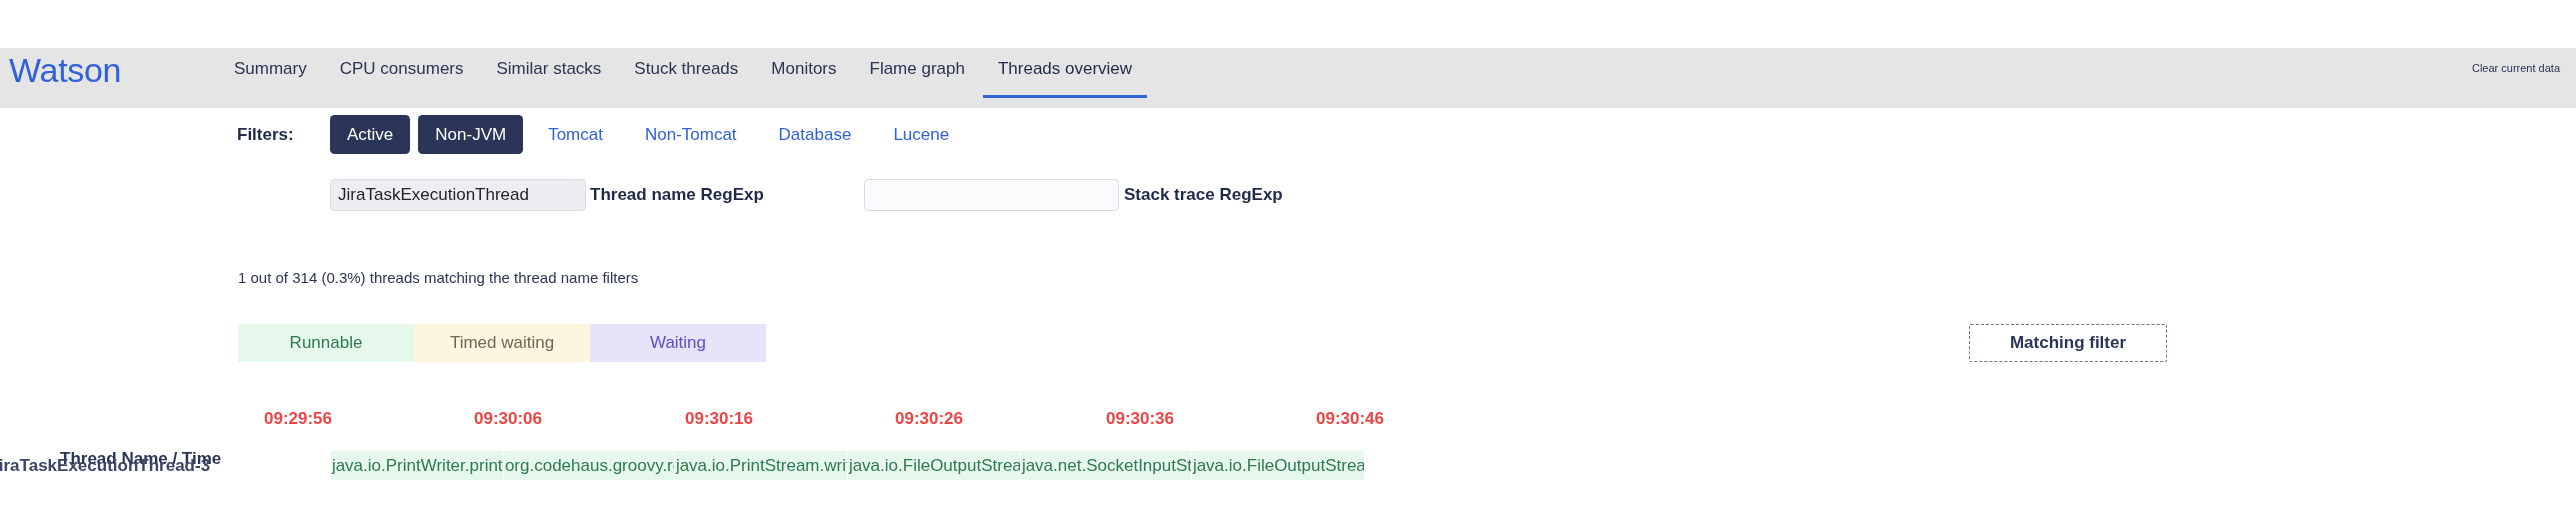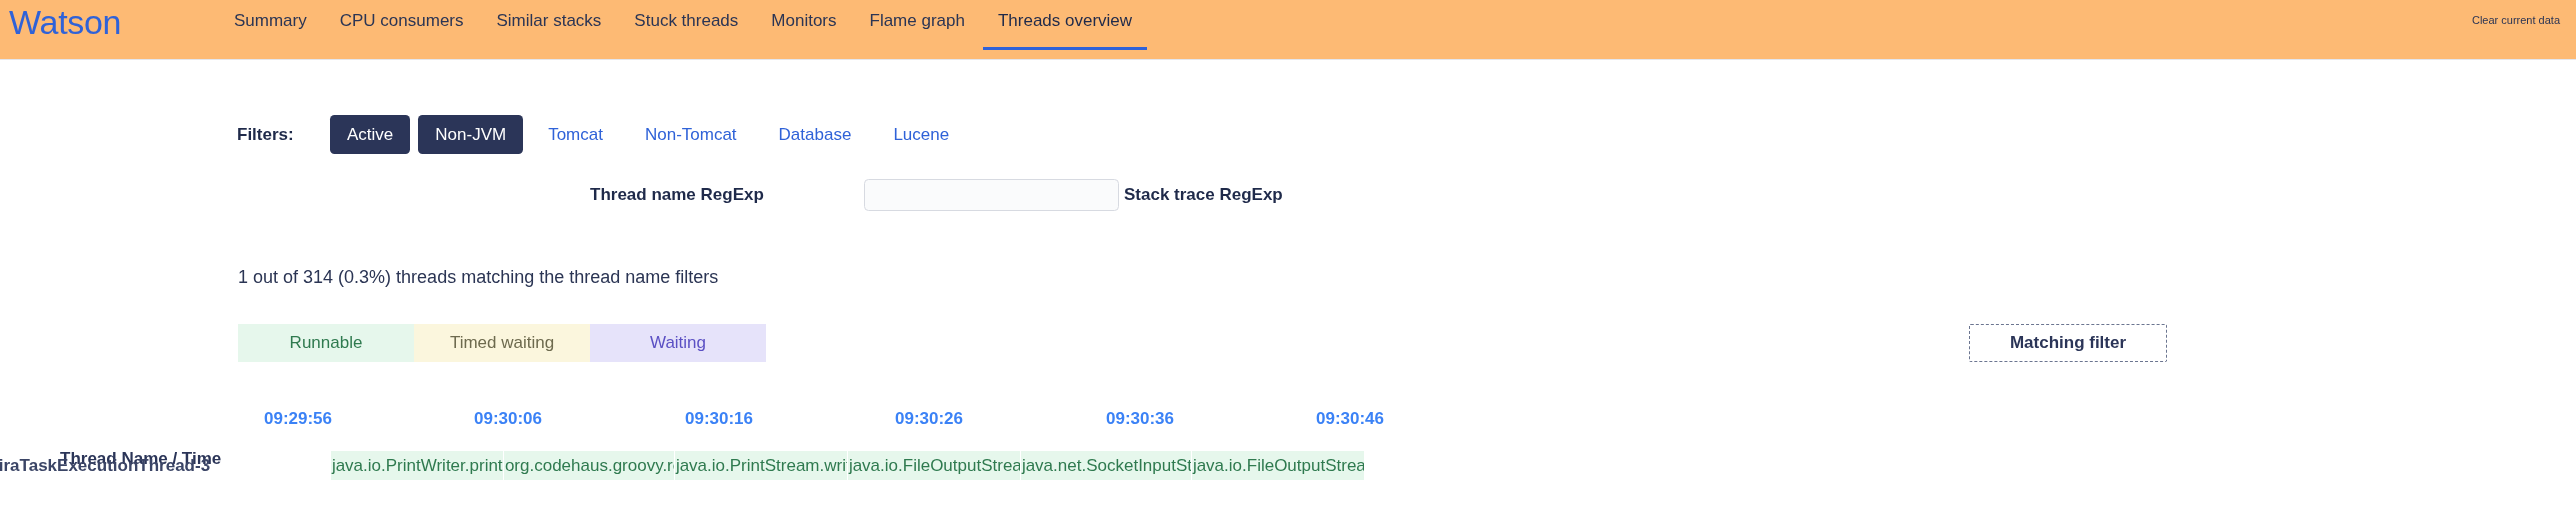--- a/index.html
+++ b/index.html
@@ -13,23 +13,24 @@
     background: #ffffff;
     font-family: "Liberation Sans", sans-serif;
     -webkit-font-smoothing: antialiased;
   }
 
   
   .navbar {
     position: relative;
     height: 59px;
     width: 100%;
-    background: #fdba74;
+    background: #e5e5e5;
     display: flex;
     align-items: flex-start;
+    margin-top: 48px;
   }
   .brand {
     position: absolute;
     left: 9px;
     top: 1.8px;
     font-size: 34px;
     line-height: 41px;
     color: #2f62d8;
     font-weight: 400;
     letter-spacing: -0.3px;
@@ -168,21 +169,21 @@
     white-space: nowrap;
   }
   #thread-name-label { left: 590px; }
   #stack-trace-label { left: 1124px; }
 
   
   .match-summary {
     position: absolute;
     left: 238px;
     top: 268px;
-    font-size: 18px;
+    font-size: 15px;
     line-height: 19.7px;
     color: #2b3554;
     white-space: nowrap;
   }
 
   
   .legend {
     position: absolute;
     left: 238px;
     top: 324px;
@@ -240,21 +241,21 @@
     font-weight: bold;
     color: #2b3558;
     white-space: nowrap;
     margin-top: 40px;
   }
   .tick-label {
     position: absolute;
     top: 2.7px;
     font-size: 17px;
     font-weight: bold;
-    color: #3b82f6;
+    color: #ef4444;
     white-space: nowrap;
     transform: translateX(-50%);
   }
 
   
   .thread-row {
     position: absolute;
     left: 0;
     top: 451px;
     width: 100%;
@@ -318,20 +319,21 @@
     <button class="filter-btn on">Active</button>
     <button class="filter-btn on">Non-JVM</button>
     <button class="filter-btn off">Tomcat</button>
     <button class="filter-btn off">Non-Tomcat</button>
     <button class="filter-btn off">Database</button>
     <button class="filter-btn off">Lucene</button>
   </div>
 </div>
 
 <div class="regexp-row">
+  <input id="thread-name-input" class="regexp-input" type="text" value="JiraTaskExecutionThread" style="">
   <div id="thread-name-label" class="regexp-label">Thread name RegExp</div>
 
   <input id="stack-trace-input" class="regexp-input" type="text" value="" style="">
   <div id="stack-trace-label" class="regexp-label">Stack trace RegExp</div>
 </div>
 
 <div class="match-summary">1 out of 314 (0.3%) threads matching the thread name filters</div>
 
 <div class="legend">
   <div class="legend-item legend-runnable">Runnable</div>

